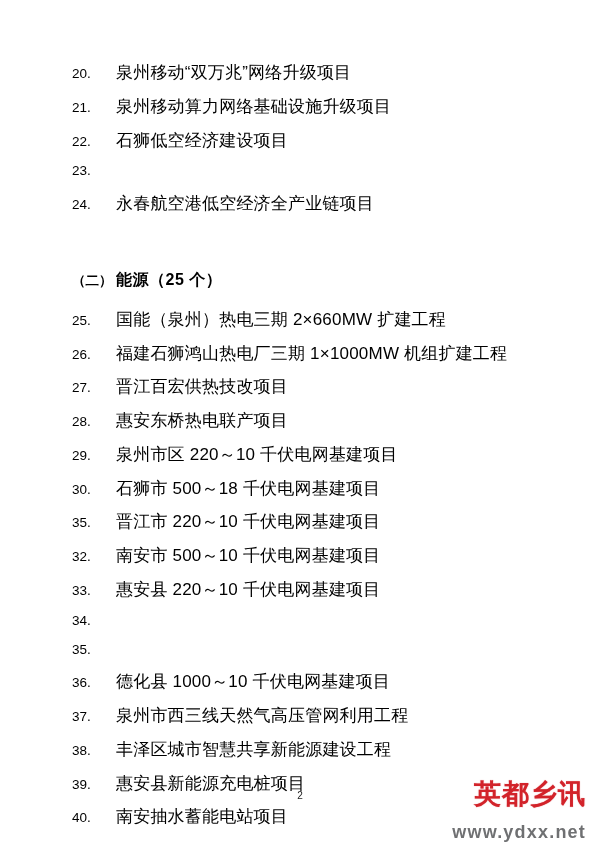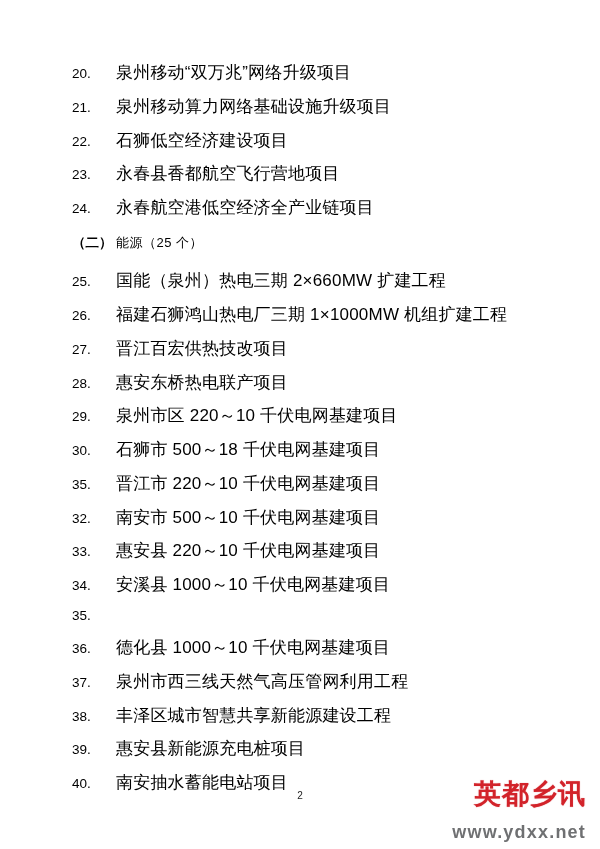--- a/index.html
+++ b/index.html
@@ -50,23 +50,24 @@
     margin-bottom: 18px;
     font-weight: bold;
   }
   .section-head .num {
     width: 44px;
     flex: 0 0 44px;
     font-size: 13.5px;
     font-weight: bold;
   }
   .section-head .txt {
-    font-size: 13px;
-    font-weight: normal;
+    font-size: 16px;
+    font-weight: bold;
     letter-spacing: 0.5px;
+    margin-top: 40px;
   }
   .page-number {
     position: absolute;
     bottom: 48px;
     left: 0;
     width: 600px;
     text-align: center;
     font-size: 10px;
     color: #222;
   }
@@ -109,21 +110,20 @@
     <div class="item">
       <span class="num">21.</span>
       <span class="txt">泉州移动算力网络基础设施升级项目</span>
     </div>
     <div class="item">
       <span class="num">22.</span>
       <span class="txt">石狮低空经济建设项目</span>
     </div>
     <div class="item">
       <span class="num">23.</span>
-      <span class="txt">永春县香都航空飞行营地项目</span>
     </div>
     <div class="item">
       <span class="num">24.</span>
       <span class="txt">永春航空港低空经济全产业链项目</span>
     </div>
   </div>
 
   <div class="section-head">
     <span class="num">（二）</span>
     <span class="txt">能源（25 个）</span>
@@ -161,21 +161,20 @@
     <div class="item">
       <span class="num">32.</span>
       <span class="txt">南安市 500～10 千伏电网基建项目</span>
     </div>
     <div class="item">
       <span class="num">33.</span>
       <span class="txt">惠安县 220～10 千伏电网基建项目</span>
     </div>
     <div class="item">
       <span class="num">34.</span>
-      <span class="txt">安溪县 1000～10 千伏电网基建项目</span>
     </div>
     <div class="item">
       <span class="num">35.</span>
     </div>
     <div class="item">
       <span class="num">36.</span>
       <span class="txt">德化县 1000～10 千伏电网基建项目</span>
     </div>
     <div class="item">
       <span class="num">37.</span>

